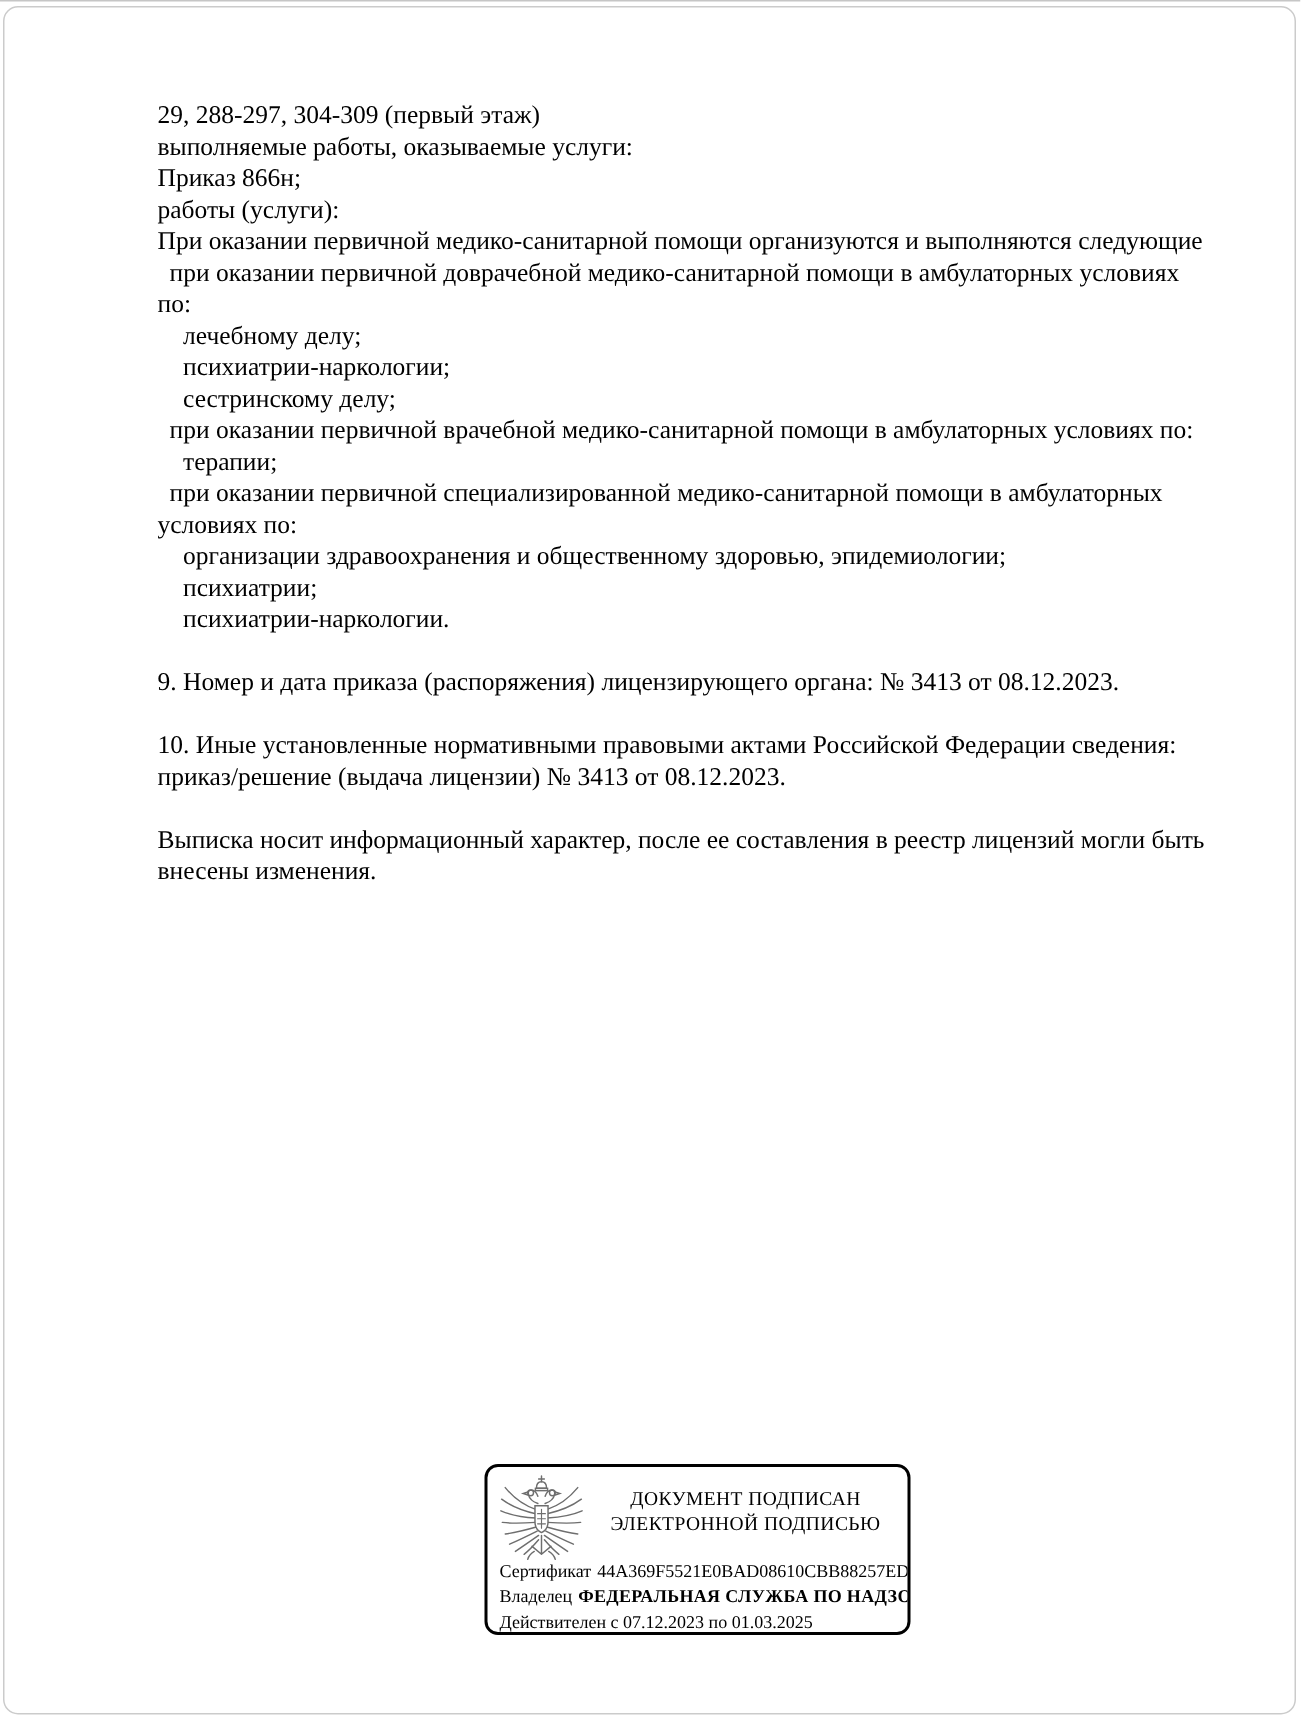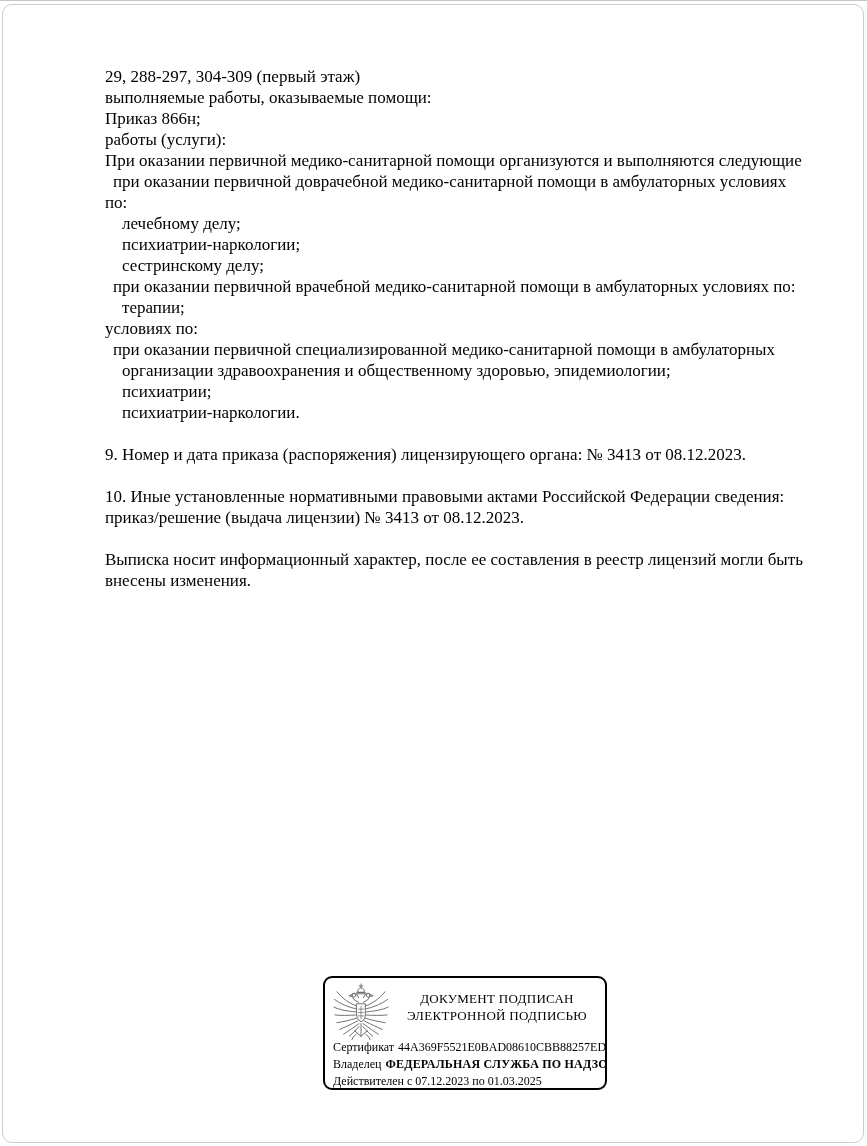--- a/index.html
+++ b/index.html
@@ -58,33 +58,33 @@
   .owner-value { font-weight: bold; letter-spacing: 0.2px; }
 </style>
 </head>
 <body>
 
 <div class="top-rule"></div>
 <div class="page"></div>
 
 <div class="doc-text">
   <div class="doc-line">29, 288-297, 304-309 (первый этаж)</div>
-  <div class="doc-line">выполняемые работы, оказываемые помощи:</div>
+  <div class="doc-line">выполняемые работы, оказываемые услуги:</div>
   <div class="doc-line">Приказ 866н;</div>
   <div class="doc-line">работы (услуги):</div>
   <div class="doc-line">При оказании первичной медико-санитарной помощи организуются и выполняются следующие</div>
   <div class="doc-line ind1">при оказании первичной доврачебной медико-санитарной помощи в амбулаторных условиях</div>
   <div class="doc-line">по:</div>
   <div class="doc-line ind2">лечебному делу;</div>
   <div class="doc-line ind2">психиатрии-наркологии;</div>
   <div class="doc-line ind2">сестринскому делу;</div>
   <div class="doc-line ind1">при оказании первичной врачебной медико-санитарной помощи в амбулаторных условиях по:</div>
   <div class="doc-line ind2">терапии;</div>
+  <div class="doc-line ind1">при оказании первичной специализированной медико-санитарной помощи в амбулаторных</div>
   <div class="doc-line">условиях по:</div>
-  <div class="doc-line ind1">при оказании первичной специализированной медико-санитарной помощи в амбулаторных</div>
   <div class="doc-line ind2">организации здравоохранения и общественному здоровью, эпидемиологии;</div>
   <div class="doc-line ind2">психиатрии;</div>
   <div class="doc-line ind2">психиатрии-наркологии.</div>
   <div class="doc-line"></div>
   <div class="doc-line">9. Номер и дата приказа (распоряжения) лицензирующего органа: № 3413 от 08.12.2023.</div>
   <div class="doc-line"></div>
   <div class="doc-line">10. Иные установленные нормативными правовыми актами Российской Федерации сведения:</div>
   <div class="doc-line">приказ/решение (выдача лицензии) № 3413 от 08.12.2023.</div>
   <div class="doc-line"></div>
   <div class="doc-line">Выписка носит информационный характер, после ее составления в реестр лицензий могли быть</div>

